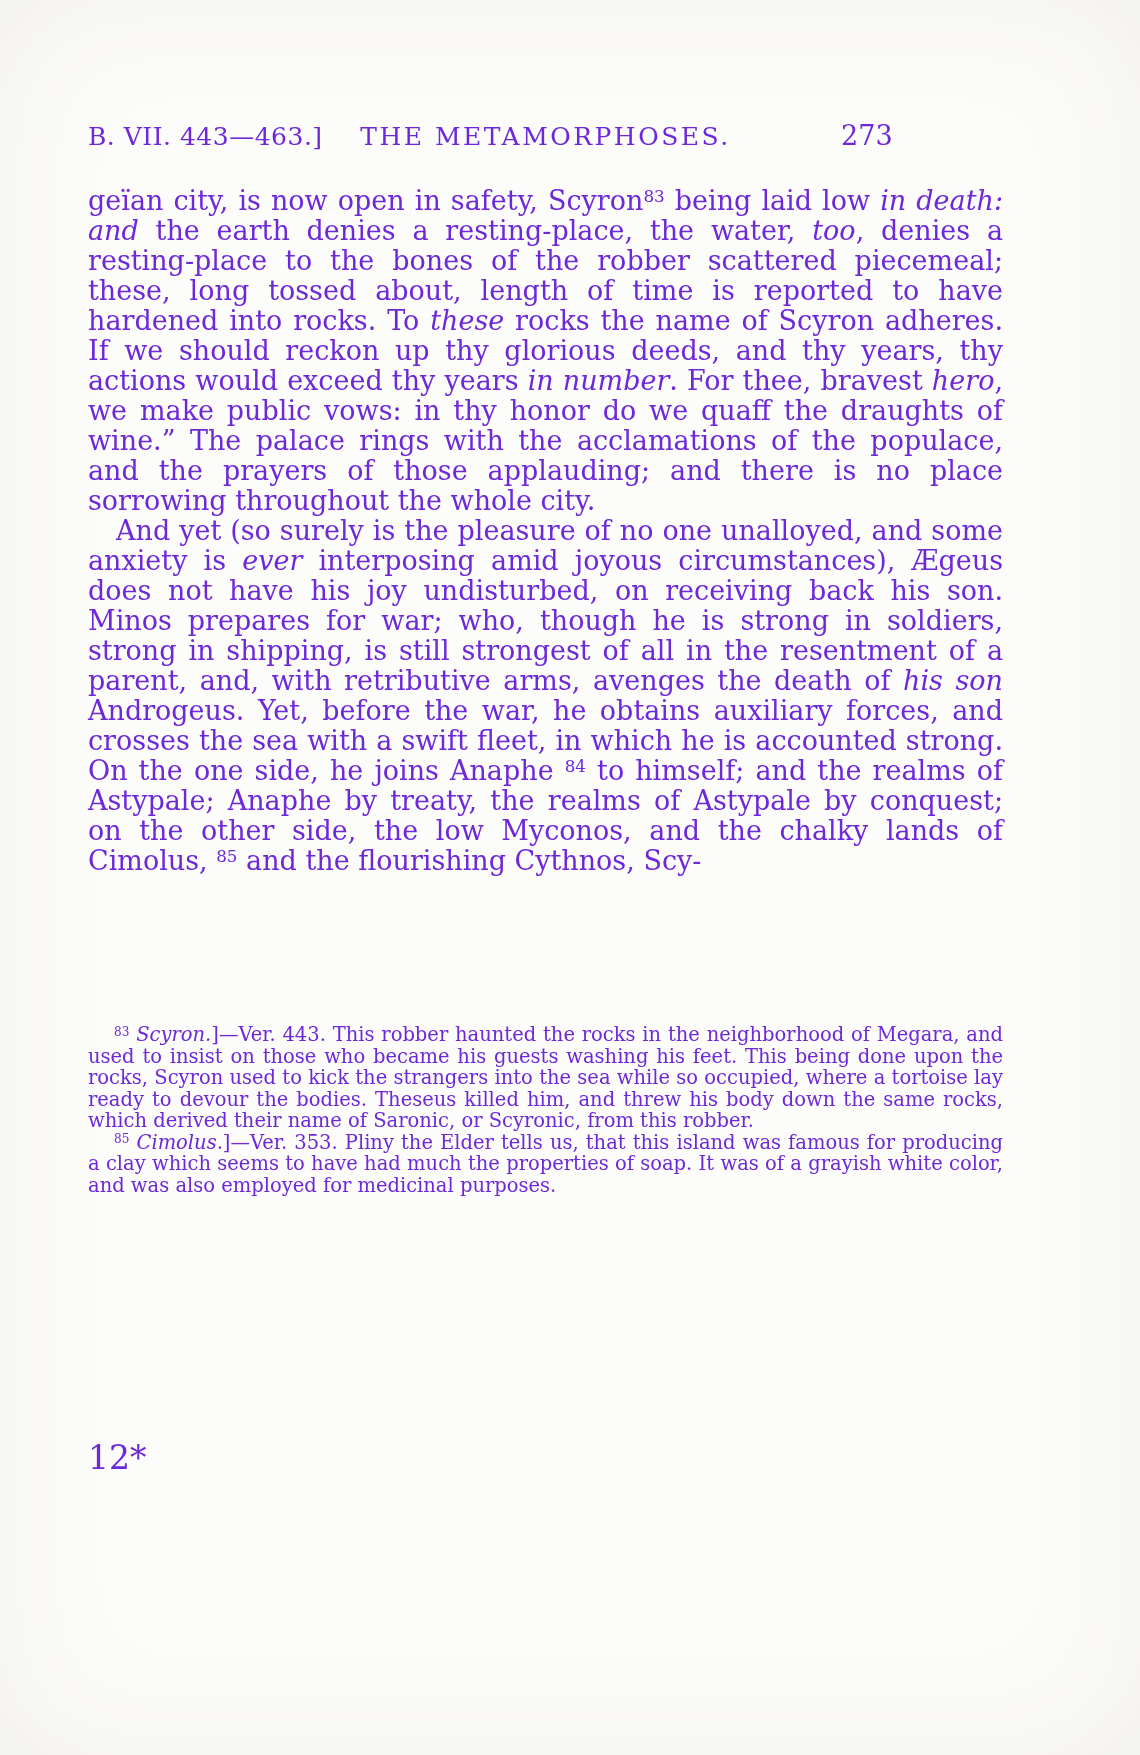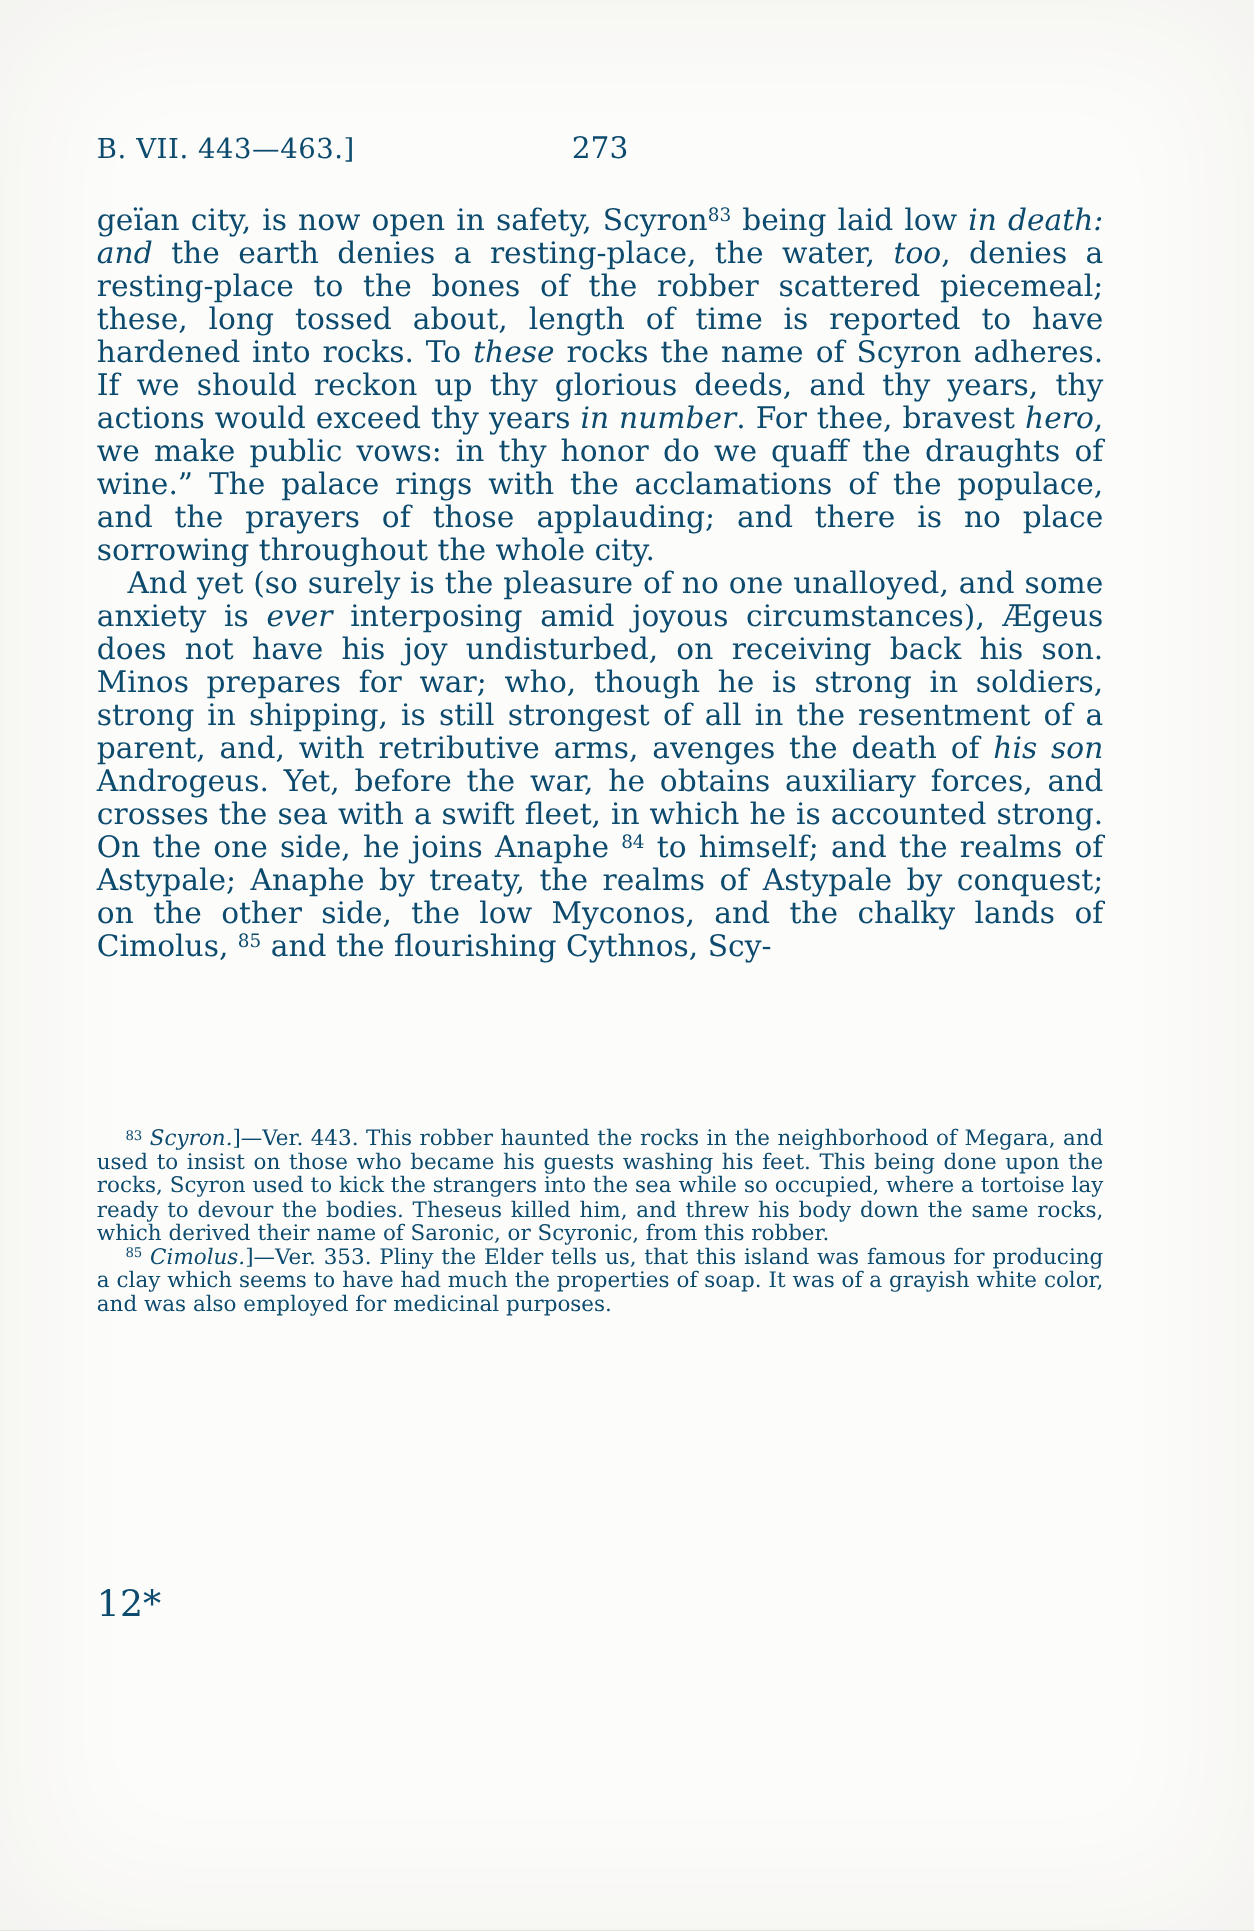--- a/index.html
+++ b/index.html
@@ -8,37 +8,37 @@
     background: #d8d6d0;
   }
   .page {
     position: relative;
     width: 1140px;
     height: 1755px;
     margin: 0 auto;
     background: #fcfcfa;
     box-shadow: inset 0 0 140px rgba(60,55,40,0.06);
     font-family: "DejaVu Serif", "Liberation Serif", serif;
-    color: #0c4a6e;
+    color: #6d28d9;
     box-sizing: border-box;
     overflow: hidden;
   }
   .header {
     position: absolute;
     top: 120px;
     left: 88px;
     width: 915px;
     display: grid;
     grid-template-columns: 1fr auto 1fr;
     align-items: baseline;
     font-size: 25px;
   }
   .header .h-left  { text-align: left; letter-spacing: 0.5px; }
   .header .h-center{ text-align: center; letter-spacing: 2.5px; }
-  .header .h-right { text-align: right; font-size: 27px; }
+  .header .h-right { text-align: center; font-size: 27px; }
   .body-text {
     position: absolute;
     top: 186px;
     left: 88px;
     width: 915px;
     font-size: 27px;
     line-height: 30px;
     text-align: justify;
   }
   .para { margin: 0; }
@@ -71,20 +71,21 @@
     top: -0.45em;
   }
 </style>
 </head>
 <body>
 
 <div class="page">
 
   <div class="header">
     <span class="h-left">B. VII. 443—463.]</span>
+    <span class="h-center">THE METAMORPHOSES.</span>
     <span class="h-right">273</span>
   </div>
 
   <div class="body-text">
     <p class="para"><span>geïan city, is now open in safety, Scyron</span><sup>83</sup><span> being laid low </span><span class="it">in death: and</span><span> the earth denies a resting-place, the water, </span><span class="it">too</span><span>, denies a resting-place to the bones of the robber scattered piecemeal; these, long tossed about, length of time is reported to have hardened into rocks. To </span><span class="it">these</span><span> rocks the name of Scyron adheres. If we should reckon up thy glorious deeds, and thy years, thy actions would exceed thy years </span><span class="it">in number</span><span>. For thee, bravest </span><span class="it">hero</span><span>, we make public vows: in thy honor do we quaff the draughts of wine.” The palace rings with the acclamations of the populace, and the prayers of those applauding; and there is no place sorrowing throughout the whole city.</span></p>
     <p class="para indent"><span>And yet (so surely is the pleasure of no one unalloyed, and some anxiety is </span><span class="it">ever</span><span> interposing amid joyous circumstances), Ægeus does not have his joy undisturbed, on receiving back his son. Minos prepares for war; who, though he is strong in soldiers, strong in shipping, is still strongest of all in the resentment of a parent, and, with retributive arms, avenges the death of </span><span class="it">his son</span><span> Androgeus. Yet, before the war, he obtains auxiliary forces, and crosses the sea with a swift fleet, in which he is accounted strong. On the one side, he joins Anaphe </span><sup>84</sup><span> to himself; and the realms of Astypale; Anaphe by treaty, the realms of Astypale by conquest; on the other side, the low Myconos, and the chalky lands of Cimolus, </span><sup>85</sup><span> and the flourishing Cythnos, Scy-</span></p>
   </div>
 
   <div class="footnotes">
     <p class="fn indent"><sup>83</sup><span> </span><span class="it">Scyron.</span><span>]—Ver. 443.  This robber haunted the rocks in the neighborhood of Megara, and used to insist on those who became his guests washing his feet.  This being done upon the rocks, Scyron used to kick the strangers into the sea while so occupied, where a tortoise lay ready to devour the bodies.  Theseus killed him, and threw his body down the same rocks, which derived their name of Saronic, or Scyronic, from this robber.</span></p>

